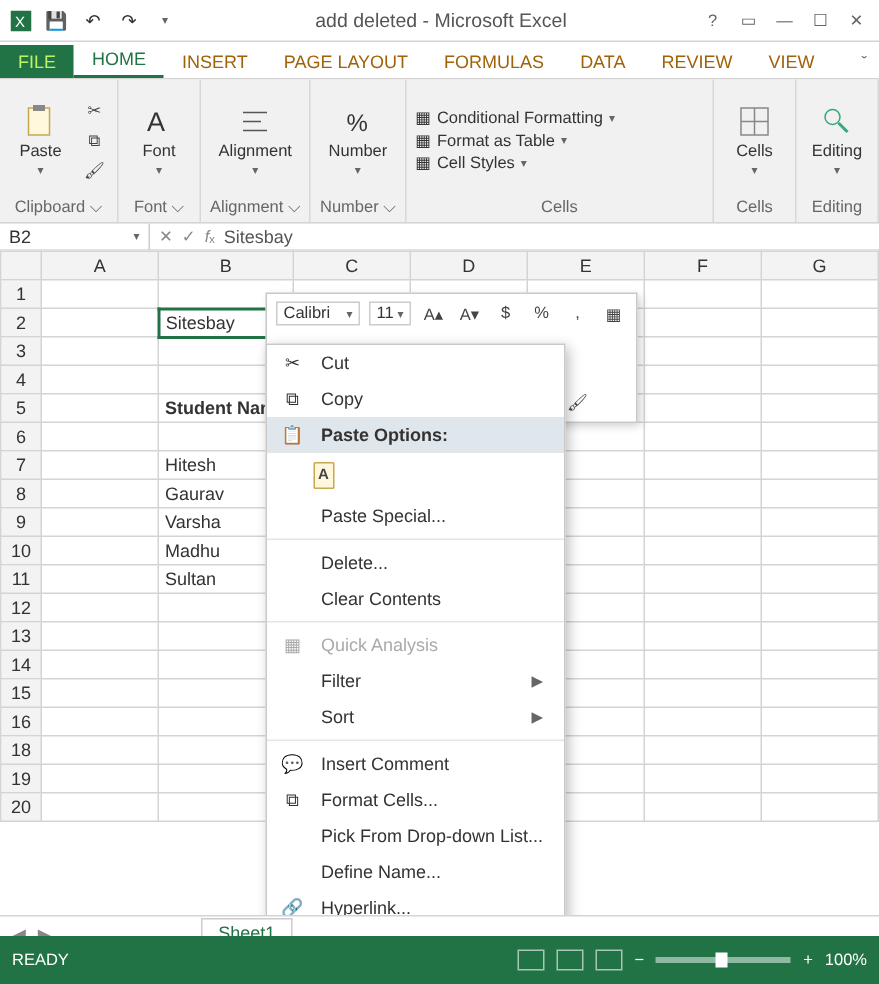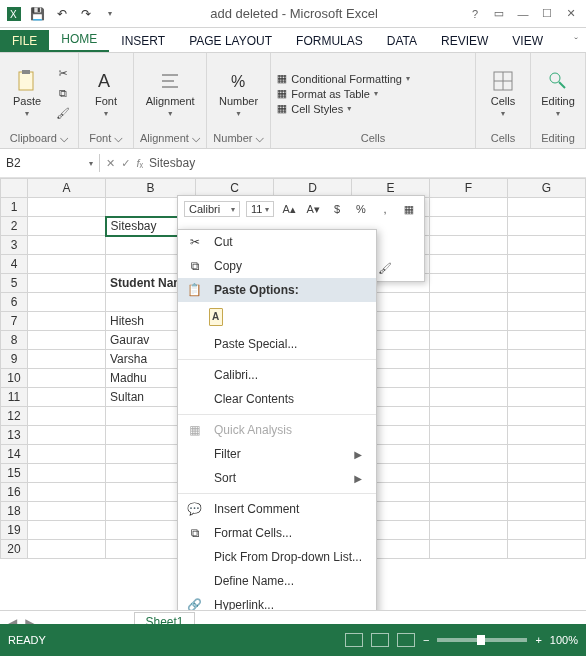--- a/index.html
+++ b/index.html
@@ -4,34 +4,34 @@
 <style>
 * { box-sizing: border-box; margin: 0; padding: 0; font-family: "Segoe UI", Tahoma, sans-serif; }
 body { background: #fff; overflow: hidden; width: 586px; height: 656px; position: relative; font-size: 12px; color: #333; }
 .titlebar { height: 28px; background: #fff; border-bottom: 1px solid #d4d4d4; display: flex; align-items: center; }
 .qat { display: flex; align-items: center; gap: 8px; padding: 0 6px; }
 .qat .ico { width: 16px; height: 16px; display: inline-flex; align-items: center; justify-content: center; }
 .title { flex: 1; text-align: center; font-size: 13px; color: #555; }
 .winctl { display: flex; gap: 2px; padding-right: 4px; }
 .winctl span { width: 22px; height: 20px; display: inline-flex; align-items: center; justify-content: center; color: #666; font-size: 11px; cursor: pointer; }
 .tabs { height: 25px; display: flex; align-items: flex-end; background: #fff; border-bottom: 1px solid #d4d4d4; padding-left: 0; }
-.tab { padding: 4px 12px; font-size: 12px; color: #0f172a; cursor: pointer; }
-.tab.file { background: #217346; color: #fef9c3; }
+.tab { padding: 4px 12px; font-size: 12px; color: #a16207; cursor: pointer; }
+.tab.file { background: #217346; color: #bef264; }
 .tab.active { color: #217346; border-bottom: 2px solid #217346; }
 .tabs .collapse { margin-left: auto; padding: 4px 8px; cursor: pointer; font-size: 11px; color: #666; }
 .ribbon { height: 96px; background: #f1f1f1; border-bottom: 1px solid #d4d4d4; display: flex; }
 .group { border-right: 1px solid #d8d8d8; display: flex; flex-direction: column; justify-content: space-between; align-items: center; padding: 4px 6px 2px 6px; }
 .group .top { flex: 1; display: flex; align-items: center; gap: 6px; }
 .group .lbl { font-size: 11px; color: #666; padding-top: 2px; height: 16px; }
 .bigbtn { display: flex; flex-direction: column; align-items: center; gap: 2px; width: 42px; cursor: pointer; }
 .bigbtn .ic { width: 24px; height: 24px; display: flex; align-items: center; justify-content: center; }
 .bigbtn .cap { font-size: 11px; color: #333; }
 .styleslist { display: flex; flex-direction: column; gap: 2px; font-size: 11px; }
 .styleslist div { display: flex; align-items: center; gap: 4px; cursor: pointer; white-space: nowrap; }
-.namebox-row { height: 29px; border-bottom: 1px solid #e1e1e1; display: flex; align-items: center; }
+.namebox-row { height: 18px; border-bottom: 1px solid #e1e1e1; display: flex; align-items: center; }
 .namebox { width: 100px; border-right: 1px solid #ccc; padding: 2px 6px; font-size: 12px; color: #333; display: flex; align-items: center; justify-content: space-between; }
 .fxbar { flex: 1; display: flex; align-items: center; gap: 6px; padding: 0 6px; }
 .fx-ico { color: #888; font-size: 11px; }
 .fx-input { flex: 1; font-size: 12px; color: #555; }
 .sheet { position: relative; }
 .grid { border-collapse: collapse; table-layout: fixed; }
 .grid th, .grid td { border: 1px solid #d4d4d4; font-size: 12px; text-align: left; padding: 1px 4px; height: 19px; overflow: hidden; white-space: nowrap; }
 .grid th { background: #f3f3f3; font-weight: normal; color: #333; text-align: center; }
 .grid th.rowh { width: 28px; text-align: center; }
 .grid th.colh { width: 90px; }
@@ -496,21 +496,21 @@
   <div class="item" style="padding-left:0">
       <span class="paste-ico"></span>
     </div>
   <div class="item">
       <span class="ico"></span>
       <span>Paste Special...</span>
     </div>
   <div class="sep"></div>
   <div class="item">
       <span class="ico"></span>
-      <span>Calibri...</span>
+      <span>Delete...</span>
     </div>
   <div class="item">
       <span class="ico"></span>
       <span>Clear Contents</span>
     </div>
   <div class="sep"></div>
   <div class="item disabled">
       <span class="ico">▦</span>
       <span>Quick Analysis</span>
     </div>

